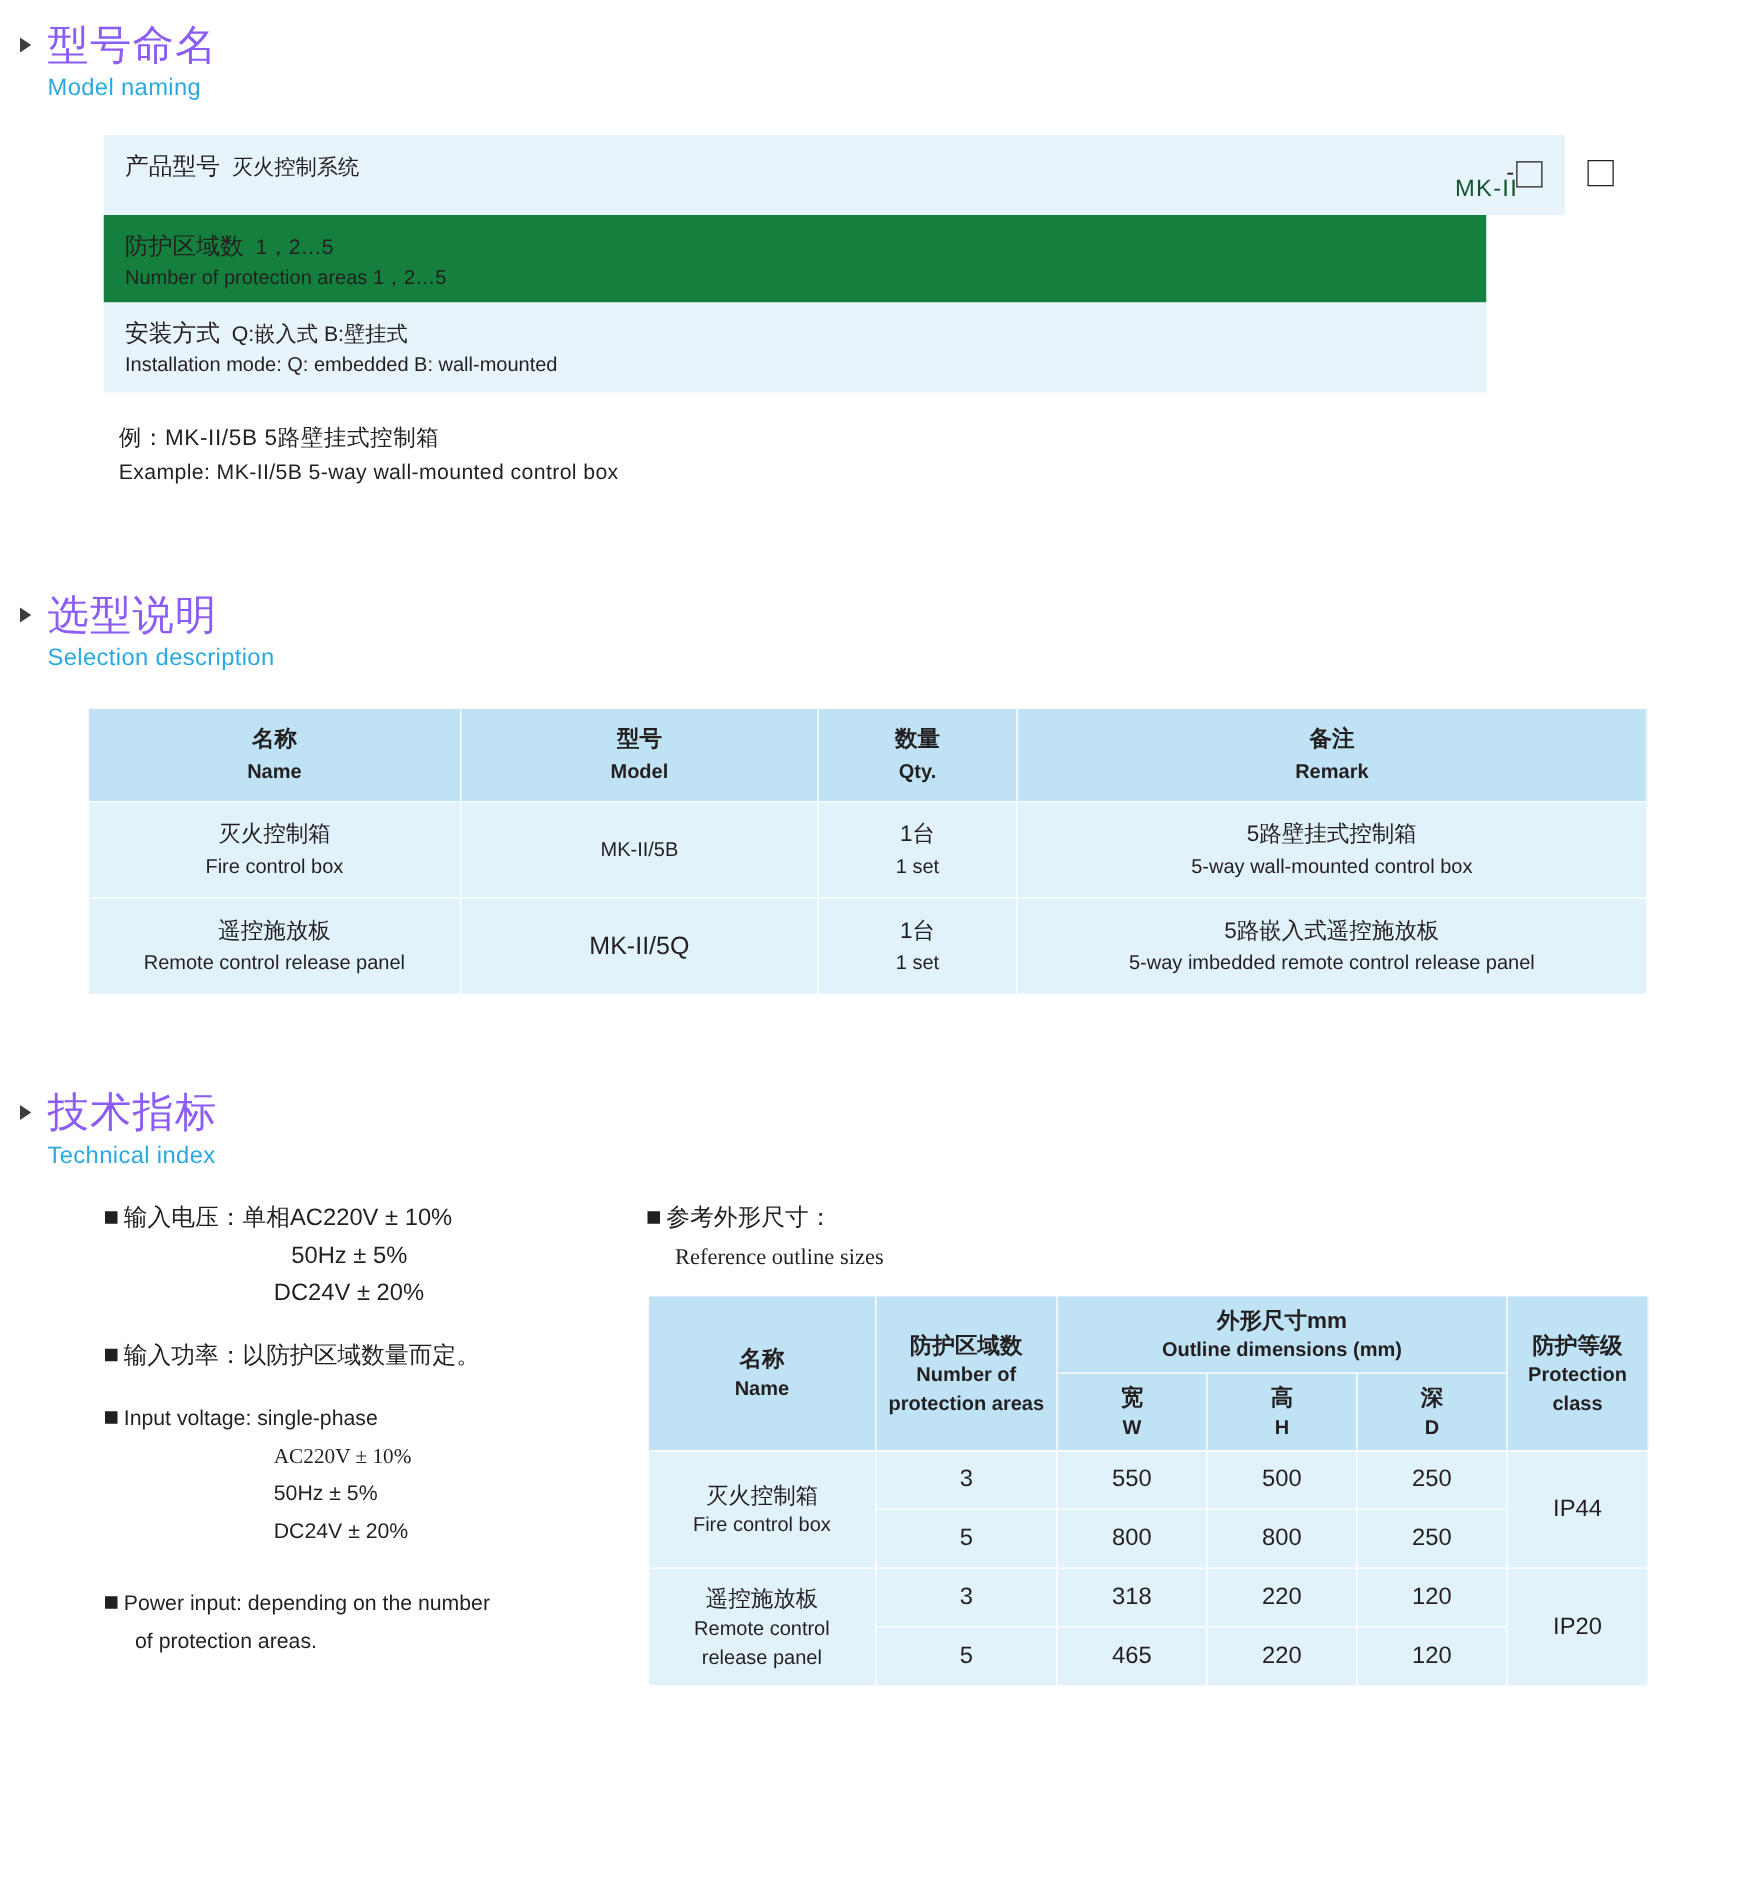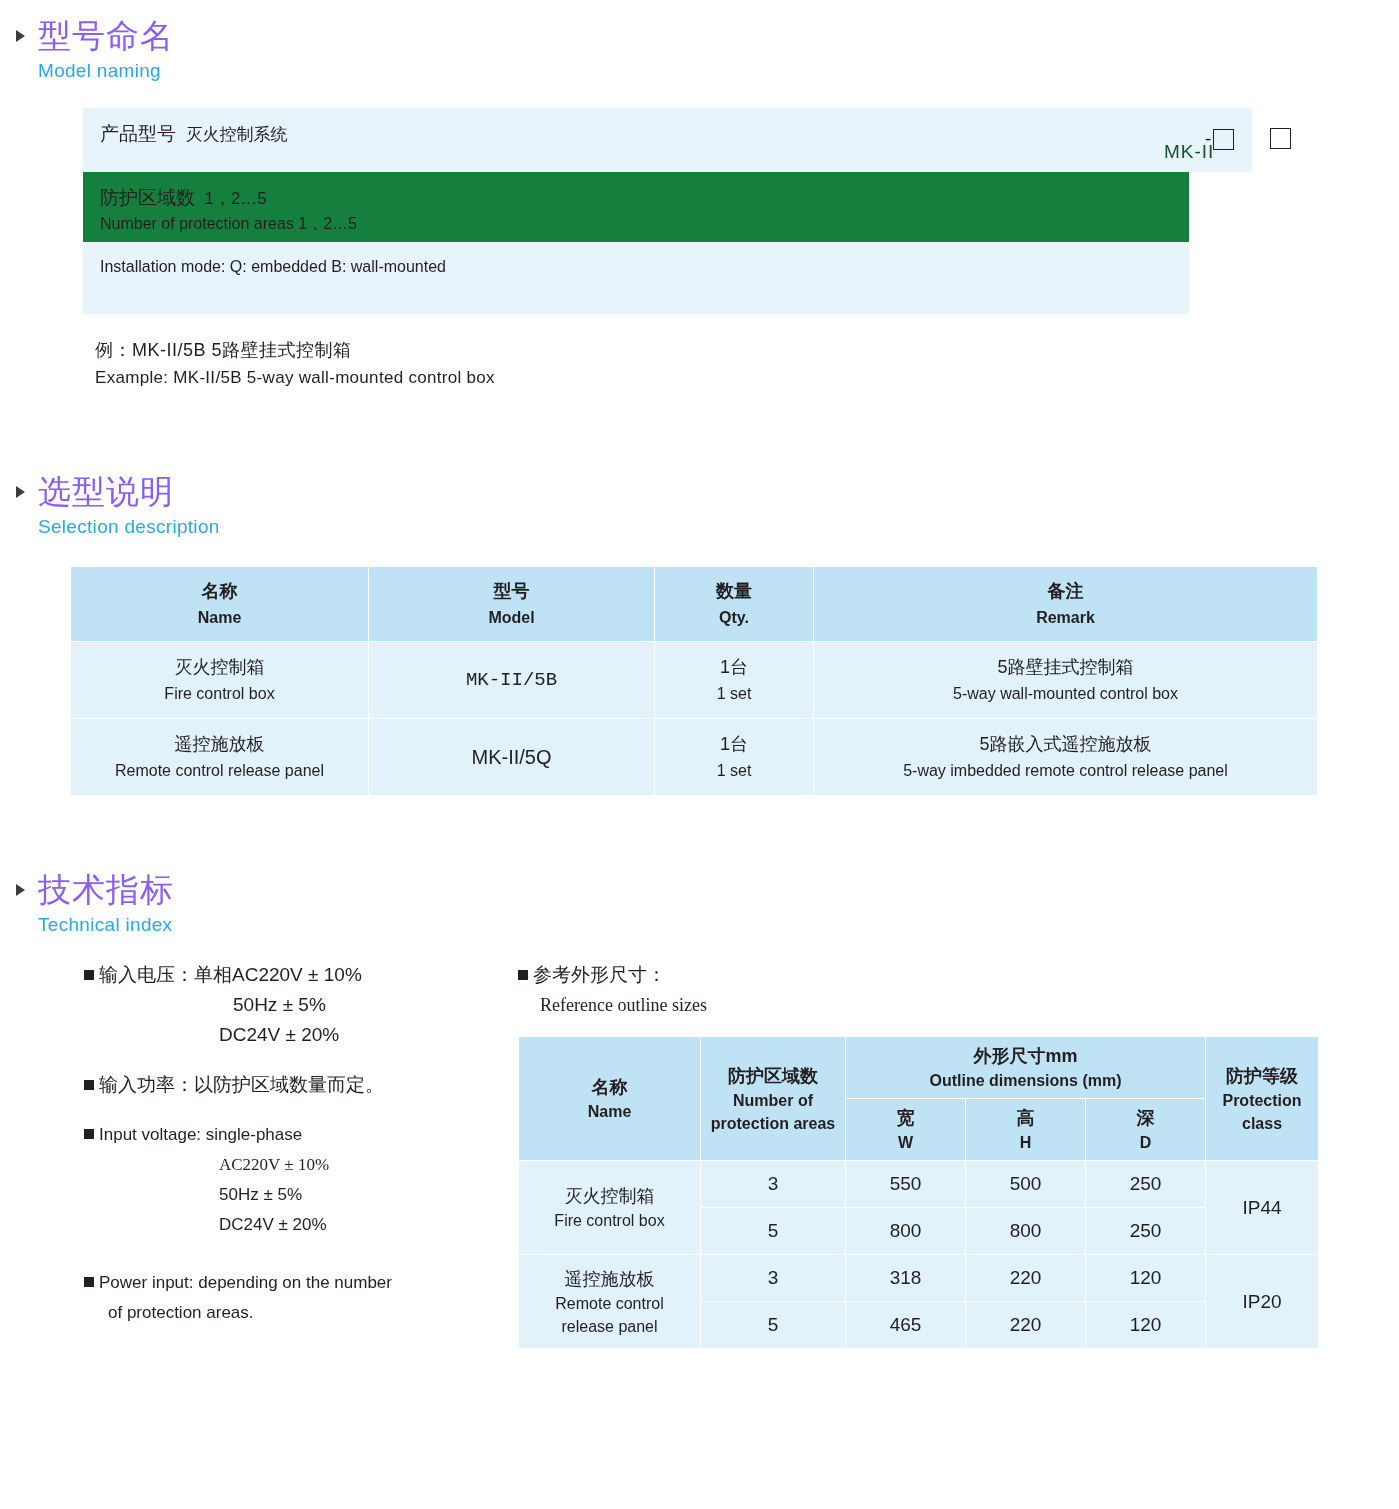--- a/index.html
+++ b/index.html
@@ -238,20 +238,24 @@
 
     <div class="naming-row r2">
       <div class="line-cn">
         <span class="lead">防护区域数</span>
         &nbsp;<span>1，2…5</span>
       </div>
       <div class="line-en">Number of protection areas  1，2…5</div>
     </div>
 
     <div class="naming-row r3">
+      <div class="line-cn">
+        <span class="lead">安装方式</span>
+        &nbsp;<span>Q:嵌入式  B:壁挂式</span>
+      </div>
       <div class="line-en">Installation mode: Q: embedded B: wall-mounted</div>
     </div>
 
     <div class="white-notch" style="left:1106px; top:64px; width:127px; height:142px;"></div>
     <div class="white-notch" style="left:1169px; top:0; width:64px; height:64px;"></div>
     <div class="white-notch" style="left:1169px; top:64px; width:64px; height:70px;"></div>
 
     <div style="position:absolute; left:1122px; top:20px; display:flex; align-items:center; gap:6px;">
       <span class="dash">-</span>
       <span class="code-box"></span>
@@ -301,21 +305,21 @@
         </th>
       </tr>
     </thead>
     <tbody>
       <tr>
         <td>
           <div class="cell-cn">灭火控制箱</div>
           <div class="cell-en">Fire control box</div>
         </td>
         <td>
-          <div class="cell-cn" style="font-size:19px;font-family:Liberation Mono, monospace;">MK-II/5B</div>
+          <div class="cell-cn" style="font-size:16px;">MK-II/5B</div>
         </td>
         <td>
           <div class="cell-cn">1台</div>
           <div class="cell-en">1 set</div>
         </td>
         <td>
           <div class="cell-cn">5路壁挂式控制箱</div>
           <div class="cell-en">5-way wall-mounted control box</div>
         </td>
       </tr>

